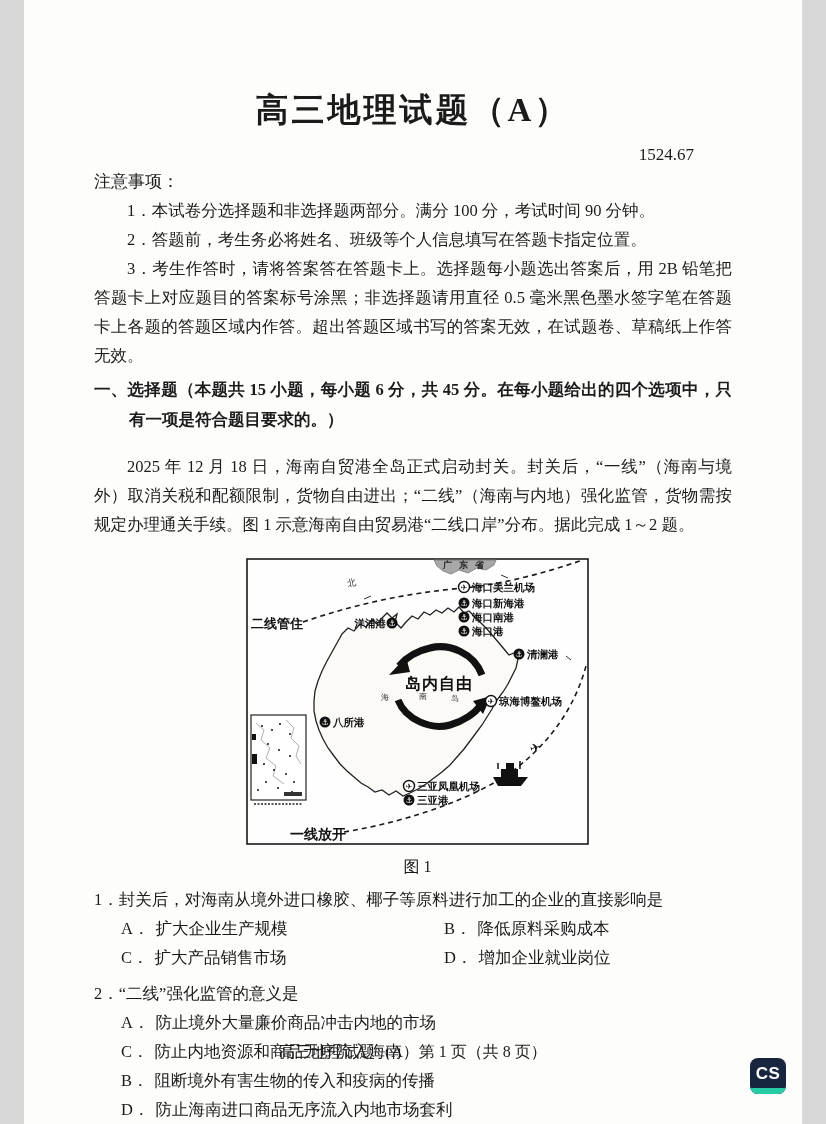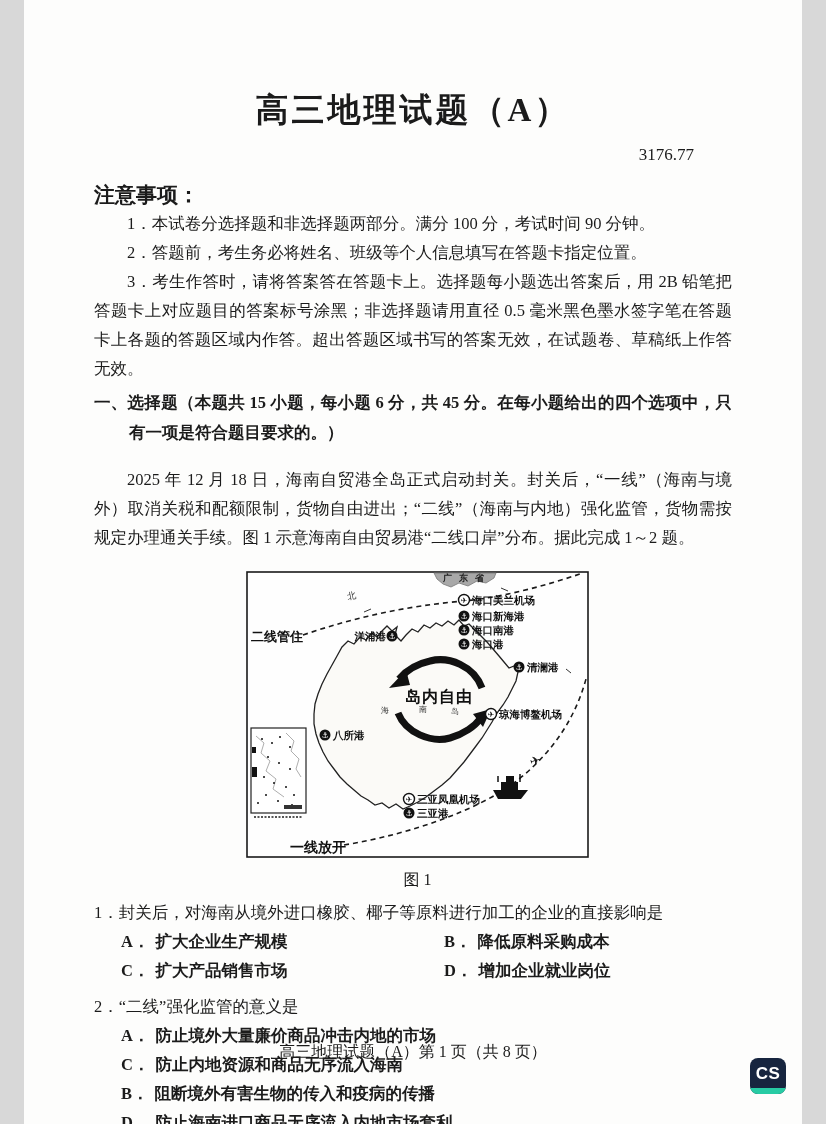--- a/index.html
+++ b/index.html
@@ -20,41 +20,41 @@
     font-weight:bold;
     letter-spacing:3px;
   }
   .doc-date{
     text-align:right;
     padding-right:108px;
     font-size:17px;
     margin-top:12px;
   }
   .notice-heading{
-    font-size:21px;font-weight:bold;margin-top:16px;line-height:28px;
+    font-size:17px;font-weight:normal;margin-top:3px;line-height:28px;
   }
   p.bodyline{
     font-size:16.5px;line-height:29px;margin:0;text-align:justify;
   }
   .ind{text-indent:33px;}
   .section-heading{
     font-size:16.5px;font-weight:bold;line-height:30px;margin-top:5px;
     padding-left:35px;text-indent:-35px;text-align:justify;
   }
   .figure-wrap{margin-top:19px;margin-left:152px;width:343px;}
   .map-frame{display:block;}
   .fig-caption{
     text-align:center;font-size:16px;margin-top:12px;width:343px;
   }
   .question{margin-top:7px;}
   .q-stem{
     font-size:16.5px;line-height:29px;margin:0;
     padding-left:27px;text-indent:-27px;text-align:justify;
   }
-  .opt-rows{margin-left:27px;font-weight:bold;}
+  .opt-rows{margin-left:27px;}
   .opt-row{display:flex;}
   .opt{font-size:16.5px;line-height:29px;}
   .opt .lbl{margin-right:6px;}
   .opt.colA{width:323px;}
   .opt-block .opt{display:block;}
   .page-footer{
     position:absolute;top:1042px;left:0;width:100%;
     text-align:center;font-size:16px;
   }
   .watermark{
@@ -78,21 +78,21 @@
   .wm-tm{font-size:9px;color:#9a9a9a;vertical-align:top;position:relative;top:-8px;left:1px;}
   svg text{font-family:"Liberation Serif","DejaVu Serif",serif;}
   svg .icon-glyph{font-family:"DejaVu Sans",sans-serif;}
 </style>
 </head>
 <body>
 
 <div class="page">
 
   <div class="doc-title">高三地理试题（A）</div>
-  <div class="doc-date">3176.77</div>
+  <div class="doc-date">1524.67</div>
 
   <div class="content">
     <div class="notice-heading">注意事项：</div>
     <p class="bodyline ind">1．本试卷分选择题和非选择题两部分。满分 100 分，考试时间 90 分钟。</p>
     <p class="bodyline ind">2．答题前，考生务必将姓名、班级等个人信息填写在答题卡指定位置。</p>
     <p class="bodyline ind">3．考生作答时，请将答案答在答题卡上。选择题每小题选出答案后，用 2B 铅笔把答题卡上对应题目的答案标号涂黑；非选择题请用直径 0.5 毫米黑色墨水签字笔在答题卡上各题的答题区域内作答。超出答题区域书写的答案无效，在试题卷、草稿纸上作答无效。</p>
 
     <p class="section-heading">一、选择题（本题共 15 小题，每小题 6 分，共 45 分。在每小题给出的四个选项中，只有一项是符合题目要求的。）</p>
     <p class="bodyline ind">2025 年 12 月 18 日，海南自贸港全岛正式启动封关。封关后，“一线”（海南与境外）取消关税和配额限制，货物自由进出；“二线”（海南与内地）强化监管，货物需按规定办理通关手续。图 1 示意海南自由贸易港“二线口岸”分布。据此完成 1～2 题。</p>
 

